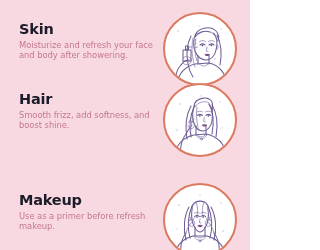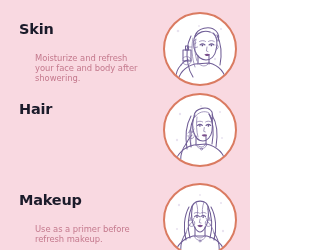--- a/index.html
+++ b/index.html
@@ -19,21 +19,21 @@
     background: #f9d9e1;
     overflow: hidden;
   }
   .row {
     position: absolute;
     left: 0;
     width: 250px;
     height: 80px;
   }
   #row-skin   { top: 9px;  }
-  #row-hair   { top: 89px; }
+  #row-hair   { top: 79px; }
   #row-makeup { top: 180px; }
 
   .text-block {
     position: absolute;
     left: 19px;
     top: 12px;
     width: 138px;
   }
   .heading {
     font-family: "DejaVu Sans", sans-serif;
@@ -43,21 +43,21 @@
     letter-spacing: -0.2px;
     color: #1b1b2a;
     margin: 0 0 3px 0;
   }
   .body-text {
     font-family: "DejaVu Sans", sans-serif;
     font-size: 8.4px;
     line-height: 10.2px;
     letter-spacing: -0.05px;
     color: #c4798d;
-    margin: 16px;
+    margin: 0;
   }
 
   .circle {
     position: absolute;
     width: 70px;
     height: 70px;
     border-radius: 50%;
     background: #ffffff;
     border: 2px solid #da7b61;
     box-sizing: content-box;
@@ -149,20 +149,21 @@
         <path class="ink-thin" d="M23.5 33 L27 33"></path>
 
         <path class="ink-thin" d="M28 31 L31 29 M29 34 L32.5 33 M28.5 27.5 L30.5 25.5"></path>
       </svg>
     </div>
   </div>
 
   <div class="row" id="row-hair">
     <div class="text-block">
       <p class="heading">Hair</p>
+      <p class="body-text">Smooth frizz, add softness, and boost shine.</p>
     </div>
     <div class="circle" id="circle-hair">
       <svg viewBox="0 0 70 70" xmlns="http://www.w3.org/2000/svg">
 
         <circle class="sparkle" cx="15" cy="19" r="1.2"></circle>
         <circle class="sparkle" cx="55" cy="17" r="1.1"></circle>
         <circle class="sparkle" cx="12" cy="45" r="1.2"></circle>
         <circle class="sparkle" cx="57" cy="43" r="1.0"></circle>
         <circle class="sparkle" cx="36" cy="11" r="0.9"></circle>
 

